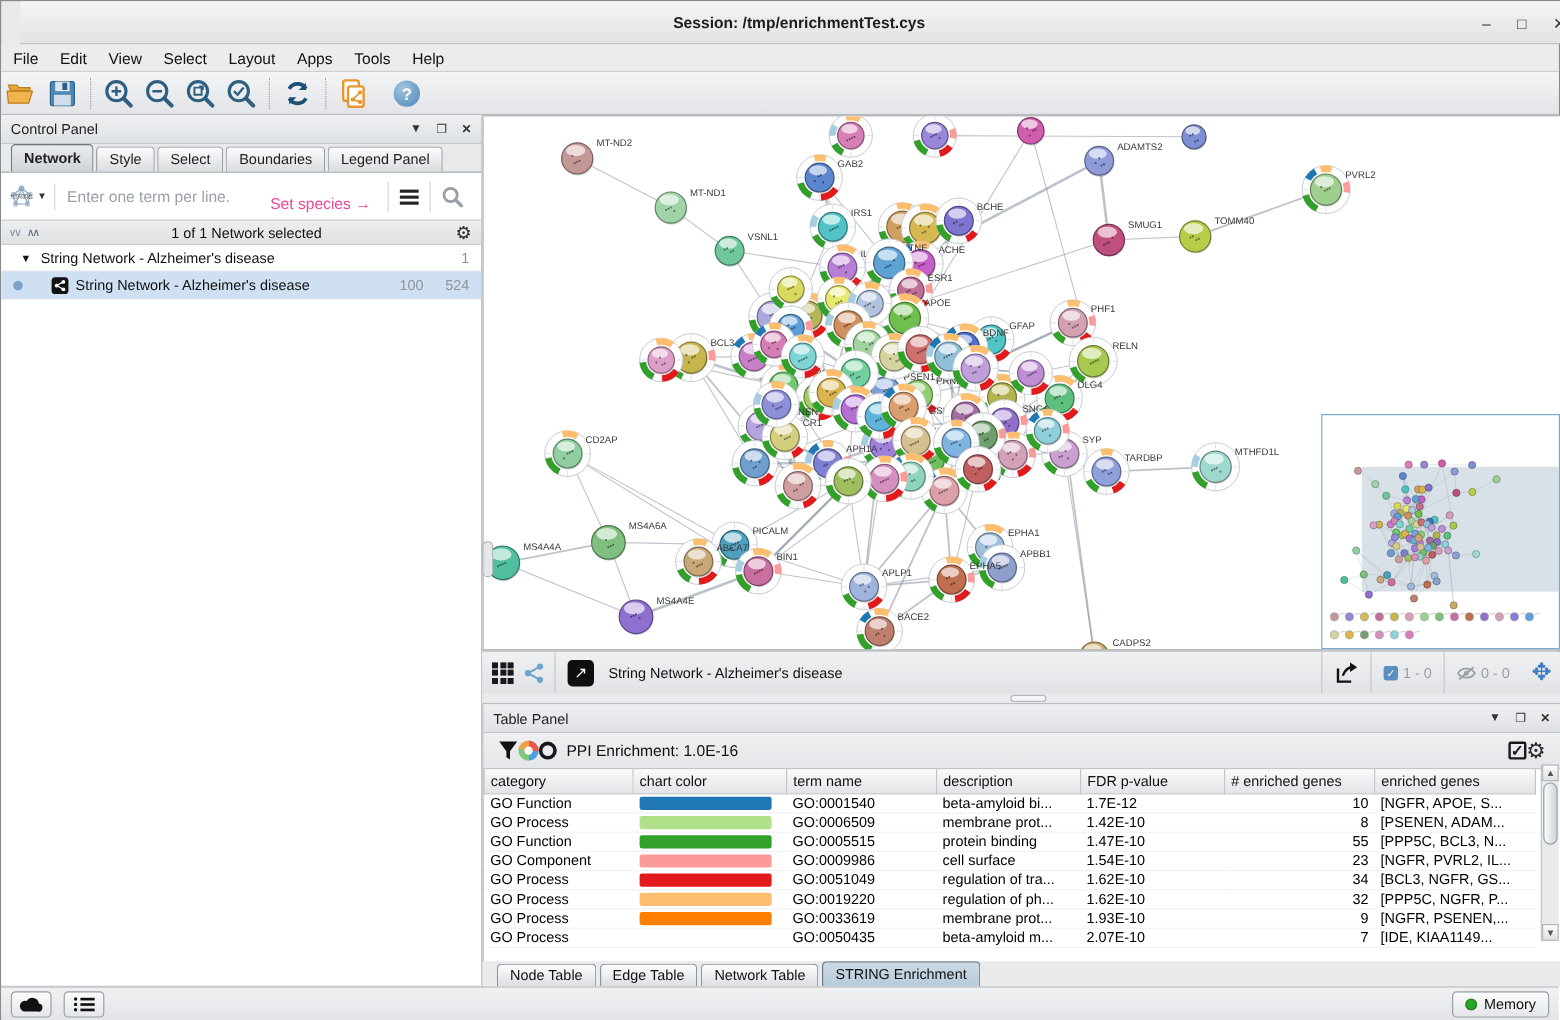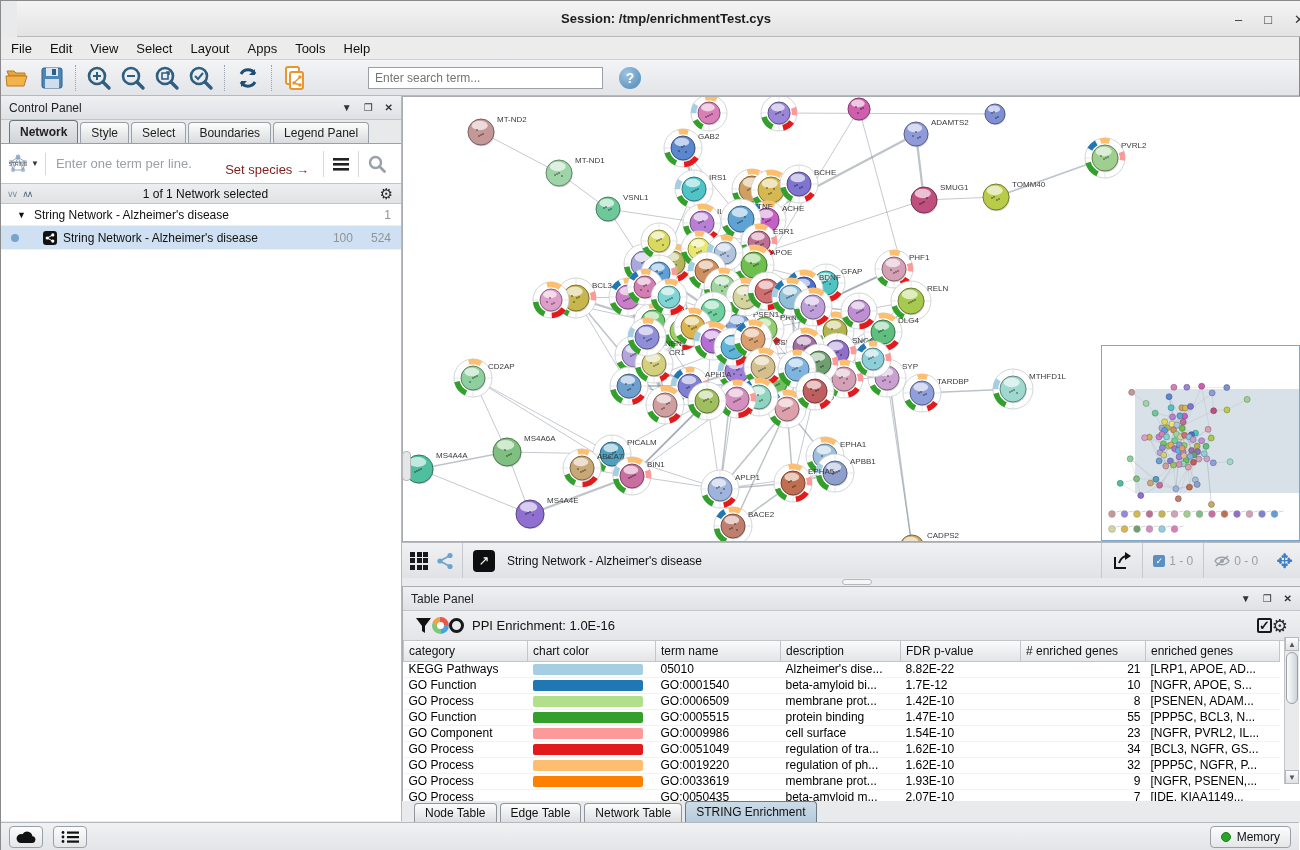--- a/index.html
+++ b/index.html
@@ -36,21 +36,21 @@
     display:flex; align-items:center; font-size:12px; color:#222; padding:0 8px;text-align:right; }
   .phead .sp { flex:1; }
   .phead .hb { font-size:10px; color:#333; margin-left:12px; }
   .tabs { height:24px; background:#e7e9eb; display:flex; align-items:flex-end; padding-left:8px; gap:2px; border-bottom:1px solid #9aa0a8;}
   .tab { height:21px; padding:0 10px; font-size:12px; color:#222; background:linear-gradient(#fdfdfd,#d9dbde);
     border:1px solid #9aa0a8; border-bottom:none; border-radius:4px 4px 0 0; display:flex; align-items:center; }
   .tab.active { background:linear-gradient(#e9ebee,#cfd3d7); font-weight:bold; border-color:#6f757d; height:23px; }
   .stringbar { height:40px; border-bottom:1px solid #c2c5c9; display:flex; align-items:center; background:#fff; padding:0 6px; }
   .slogo { display:flex; align-items:center; gap:2px; padding-right:6px; border-right:1px solid #d5d8db; }
   .sbphold { flex:1; font-size:13px; color:#9aa0a8; padding-left:10px; }
-  .sbspecies { font-size:13px; color:#7f1d1d; padding-right:14px;margin-top:12px; }
+  .sbspecies { font-size:13px; color:#ec4899; padding-right:14px;margin-top:12px; }
   .sbicon { padding:0 9px; border-left:1px solid #d5d8db; height:26px; display:flex; align-items:center; }
   .selbar { height:20px; background:linear-gradient(#eceeef,#e0e2e4); border-bottom:1px solid #c2c5c9;
     display:flex; align-items:center; font-size:12px; }
   .selbar .chev { color:#7d93a8; font-size:9px; letter-spacing:-2px; margin-left:6px; }
   .selbar .txt { flex:1; text-align:center; color:#111; }
   .gear { font-size:15px; color:#2b2b2b; }
   .treerow { height:22px; display:flex; align-items:center; font-size:12px; color:#111; border-bottom:1px solid #f0f0f0; }
   .treerow .num { color:#909498; margin-left:auto; }
   .treerow.sel { background:#cfe0f2; height:24px; }
   .bullet { width:8px; height:8px; border-radius:50%; background:#7aa3cc; margin:0 8px 0 10px; }
@@ -206,21 +206,20 @@
       <svg width="26" height="26" viewBox="0 0 26 26">
           <rect x="4" y="2" width="13" height="17" rx="2" fill="#fff" stroke="#e8962e" stroke-width="2"></rect>
           <rect x="8" y="7" width="13" height="17" rx="2" fill="#fff" stroke="#e8962e" stroke-width="2"></rect>
           <circle cx="12" cy="18" r="1.8" fill="#e8962e"></circle>
           <circle cx="18" cy="12" r="1.8" fill="#e8962e"></circle>
           <circle cx="18" cy="20" r="1.8" fill="#e8962e"></circle>
           <line x1="12" y1="18" x2="18" y2="12" stroke="#e8962e" stroke-width="1.4"></line>
           <line x1="12" y1="18" x2="18" y2="20" stroke="#e8962e" stroke-width="1.4"></line>
         </svg>
     </div>
-    <input class="search-input" placeholder="Enter search term..." style="">
     <div class="helpbtn">?</div>
   </div>
 
   <div class="cpanel">
     <div class="phead">
       <span>Control Panel</span>
       <span class="sp"></span>
       <span class="hb">▼</span>
       <span class="hb">❐</span>
       <span class="hb" style="font-weight:bold;">✕</span>
@@ -2390,31 +2389,20 @@
             <th style="width: 128px;">chart color</th>
             <th style="width: 125px;">term name</th>
             <th style="width: 120px;">description</th>
             <th style="width: 120px;">FDR p-value</th>
             <th style="width: 125px;"># enriched genes</th>
             <th style="width: 134px;">enriched genes</th>
           </tr>
         </thead>
       <tbody id="enrbody">
           <tr>
-            <td>KEGG Pathways</td>
-            <td>
-              <div class="swatch" style="background: rgb(166, 206, 227);"></div>
-            </td>
-            <td>05010</td>
-            <td>Alzheimer's dise...</td>
-            <td>8.82E-22</td>
-            <td class="r">21</td>
-            <td>[LRP1, APOE, AD...</td>
-          </tr>
-          <tr>
             <td>GO Function</td>
             <td>
               <div class="swatch" style="background: rgb(31, 120, 180);"></div>
             </td>
             <td>GO:0001540</td>
             <td>beta-amyloid bi...</td>
             <td>1.7E-12</td>
             <td class="r">10</td>
             <td>[NGFR, APOE, S...</td>
           </tr>

